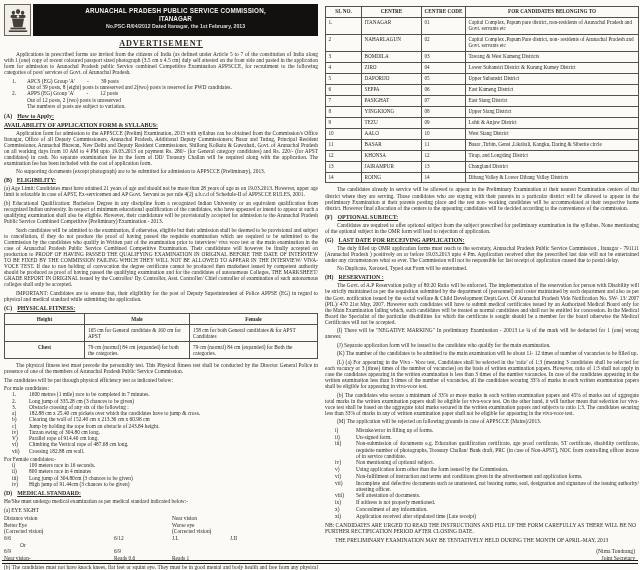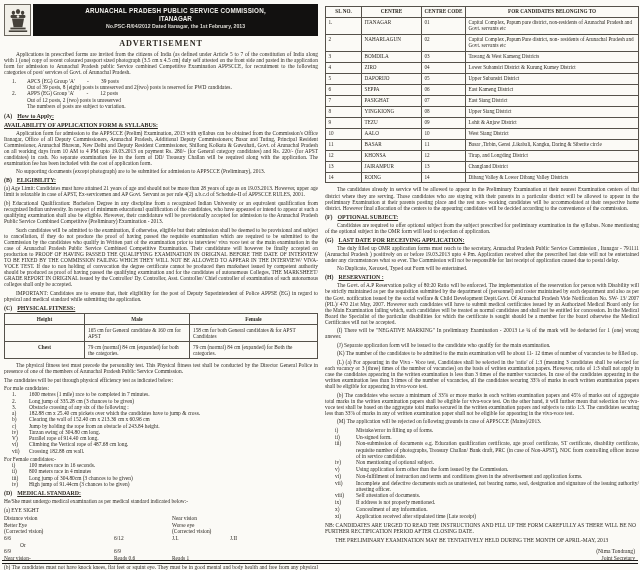--- a/index.html
+++ b/index.html
@@ -14,21 +14,21 @@
   .sec-h .pfx{margin-right:5px}
   .sec-h .lbl{text-decoration:underline}
   .plain-h{font-size:5.9px;font-weight:bold;text-decoration:underline;margin:3px 0 2px}
   
   .masthead{display:flex;gap:2px;margin-bottom:3px}
   .logo-box{width:27px;height:32px;border:1px solid #6b675f;background:#f1efe8;display:flex;align-items:center;justify-content:center;flex:none}
   .banner{flex:1;background:#121110;color:#efeeea;text-align:center;padding:3px 2px 2px;font-family:"Liberation Sans",sans-serif}
   .banner .b1{font-size:6.3px;font-weight:bold;letter-spacing:.2px}
   .banner .b2{font-size:6.3px;font-weight:bold;margin-top:.5px}
   .banner .b3{font-size:5.2px;font-weight:bold;margin-top:1.5px;color:#dddbd5}
-  .adv{text-align:center;font-weight:bold;font-size:8.2px;letter-spacing:.9px;margin:2px 0 3px}
+  .adv{text-align:center;font-weight:bold;font-size:8.2px;text-decoration:underline;letter-spacing:.9px;margin:2px 0 3px}
   
   .plist{margin:0 0 2.5px;padding-left:8px}
   .pline{display:flex;font-size:5.4px;line-height:1.18}
   .pn{width:15px;flex:none}
   .pt{white-space:pre-wrap}
   .nlist{margin:0 0 2px;padding-left:8px}
   .nitem{display:flex;font-size:5.4px;line-height:1.16}
   .nn{width:17px;flex:none}
   .nt{flex:1;text-align:left}
   .mlist{margin:1px 0 2.5px;padding-left:10px}

